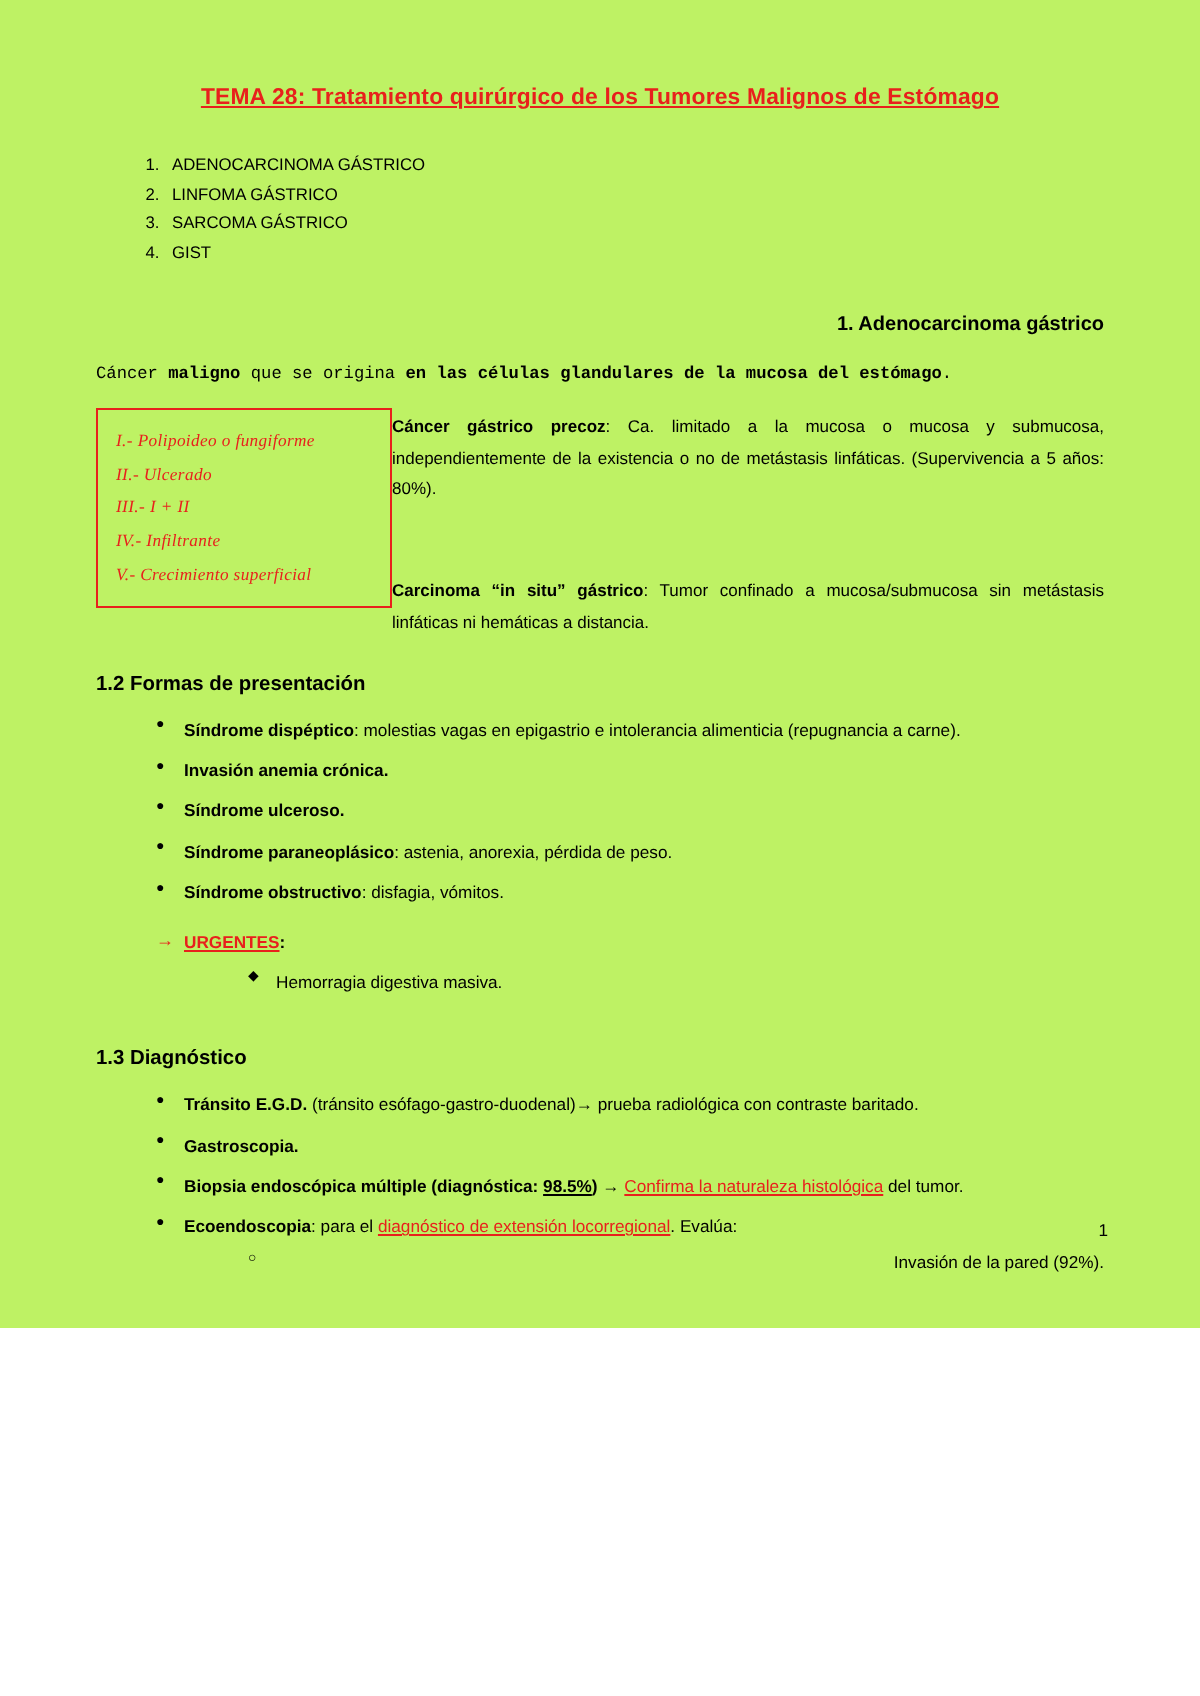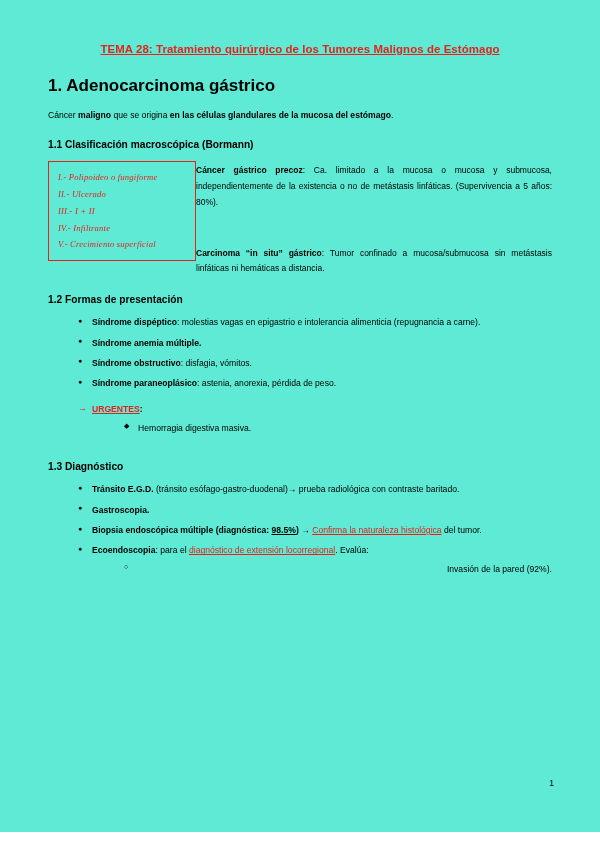--- a/index.html
+++ b/index.html
@@ -9,24 +9,24 @@
   }
   body {
     width: 600px;
     height: 848px;
     font-family: "Liberation Sans", sans-serif;
     color: #000000;
   }
   .page {
     position: relative;
     width: 600px;
-    height: 832px;
+    height: 664px;
     box-sizing: border-box;
     padding: 42px 48px 20px 48px;
-    background: #5eead4;
+    background: #bef264;
   }
   .doc-title {
     color: #e8201c;
     font-weight: bold;
     font-size: 11.4px;
     text-decoration: underline;
     text-align: center;
     line-height: 1.3;
     margin: 0 0 18px 0;
     letter-spacing: 0.1px;
@@ -34,35 +34,37 @@
   ol.toc {
     margin: 0 0 22px 0;
     padding-left: 34px;
     font-size: 8.4px;
     line-height: 1.75;
   }
   ol.toc li {
     padding-left: 4px;
   }
   h2.section {
-    font-size: 17px;
+    font-size: 10px;
     font-weight: bold;
     margin: 18px 0 12px 0;
     line-height: 1.3;
+    text-align: right;
   }
   h3.subsection {
     font-size: 10.2px;
     font-weight: bold;
     margin: 16px 0 10px 0;
     line-height: 1.3;
   }
   p.body {
     font-size: 8.6px;
     line-height: 1.55;
     margin: 0 0 10px 0;
+    font-family: Liberation Mono, monospace;
   }
   .b { font-weight: bold; }
   .u { text-decoration: underline; }
   .red-u { color: #e8201c; text-decoration: underline; }
 
   .macro-wrap {
     display: flex;
     align-items: flex-start;
     margin-bottom: 4px;
   }
@@ -176,48 +178,54 @@
     font-size: 8.6px;
   }
 </style>
 </head>
 <body>
 
 <div class="page">
 
   <div class="doc-title">TEMA 28: Tratamiento quirúrgico de los Tumores Malignos de Estómago</div>
 
+  <ol class="toc">
+    <li>ADENOCARCINOMA GÁSTRICO</li>
+    <li>LINFOMA GÁSTRICO</li>
+    <li>SARCOMA GÁSTRICO</li>
+    <li>GIST</li>
+  </ol>
 
   <h2 class="section">1. Adenocarcinoma gástrico</h2>
 
   <p class="body"><span>Cáncer </span><span class="b">maligno</span><span> que se origina </span><span class="b">en las células glandulares de la mucosa del estómago</span><span>.</span></p>
 
-  <h3 class="subsection">1.1 Clasificación macroscópica (Bormann)</h3>
 
   <div class="macro-wrap">
     <div class="roman-box">
       <div>I.- Polipoideo o fungiforme</div>
       <div>II.- Ulcerado</div>
       <div>III.- I + II</div>
       <div>IV.- Infiltrante</div>
       <div>V.- Crecimiento superficial</div>
     </div>
     <div class="macro-text">
       <p><span class="b">Cáncer gástrico precoz</span><span>: Ca. limitado a la mucosa o mucosa y submucosa, independientemente de la existencia o no de metástasis linfáticas. (Supervivencia a 5 años: 80%).</span></p>
       <p><span class="b">Carcinoma “in situ” gástrico</span><span>: Tumor confinado a mucosa/submucosa sin metástasis linfáticas ni hemáticas a distancia.</span></p>
     </div>
   </div>
 
   <h3 class="subsection">1.2 Formas de presentación</h3>
 
   <ul class="bul">
     <li><span class="b">Síndrome dispéptico</span><span>: molestias vagas en epigastrio e intolerancia alimenticia (repugnancia a carne).</span></li>
-    <li><span class="b">Síndrome anemia múltiple.</span><span></span></li>
+    <li><span class="b">Invasión anemia crónica.</span><span></span></li>
+    <li><span class="b">Síndrome ulceroso.</span><span></span></li>
+    <li><span class="b">Síndrome paraneoplásico</span><span>: astenia, anorexia, pérdida de peso.</span></li>
     <li><span class="b">Síndrome obstructivo</span><span>: disfagia, vómitos.</span></li>
-    <li><span class="b">Síndrome paraneoplásico</span><span>: astenia, anorexia, pérdida de peso.</span></li>
   </ul>
 
   <ul class="arrow">
     <li><span class="b red-u">URGENTES</span><span class="b">:</span>
       <ul class="diamond">
         <li>Hemorragia digestiva masiva.</li>
       </ul>
     </li>
   </ul>
 

